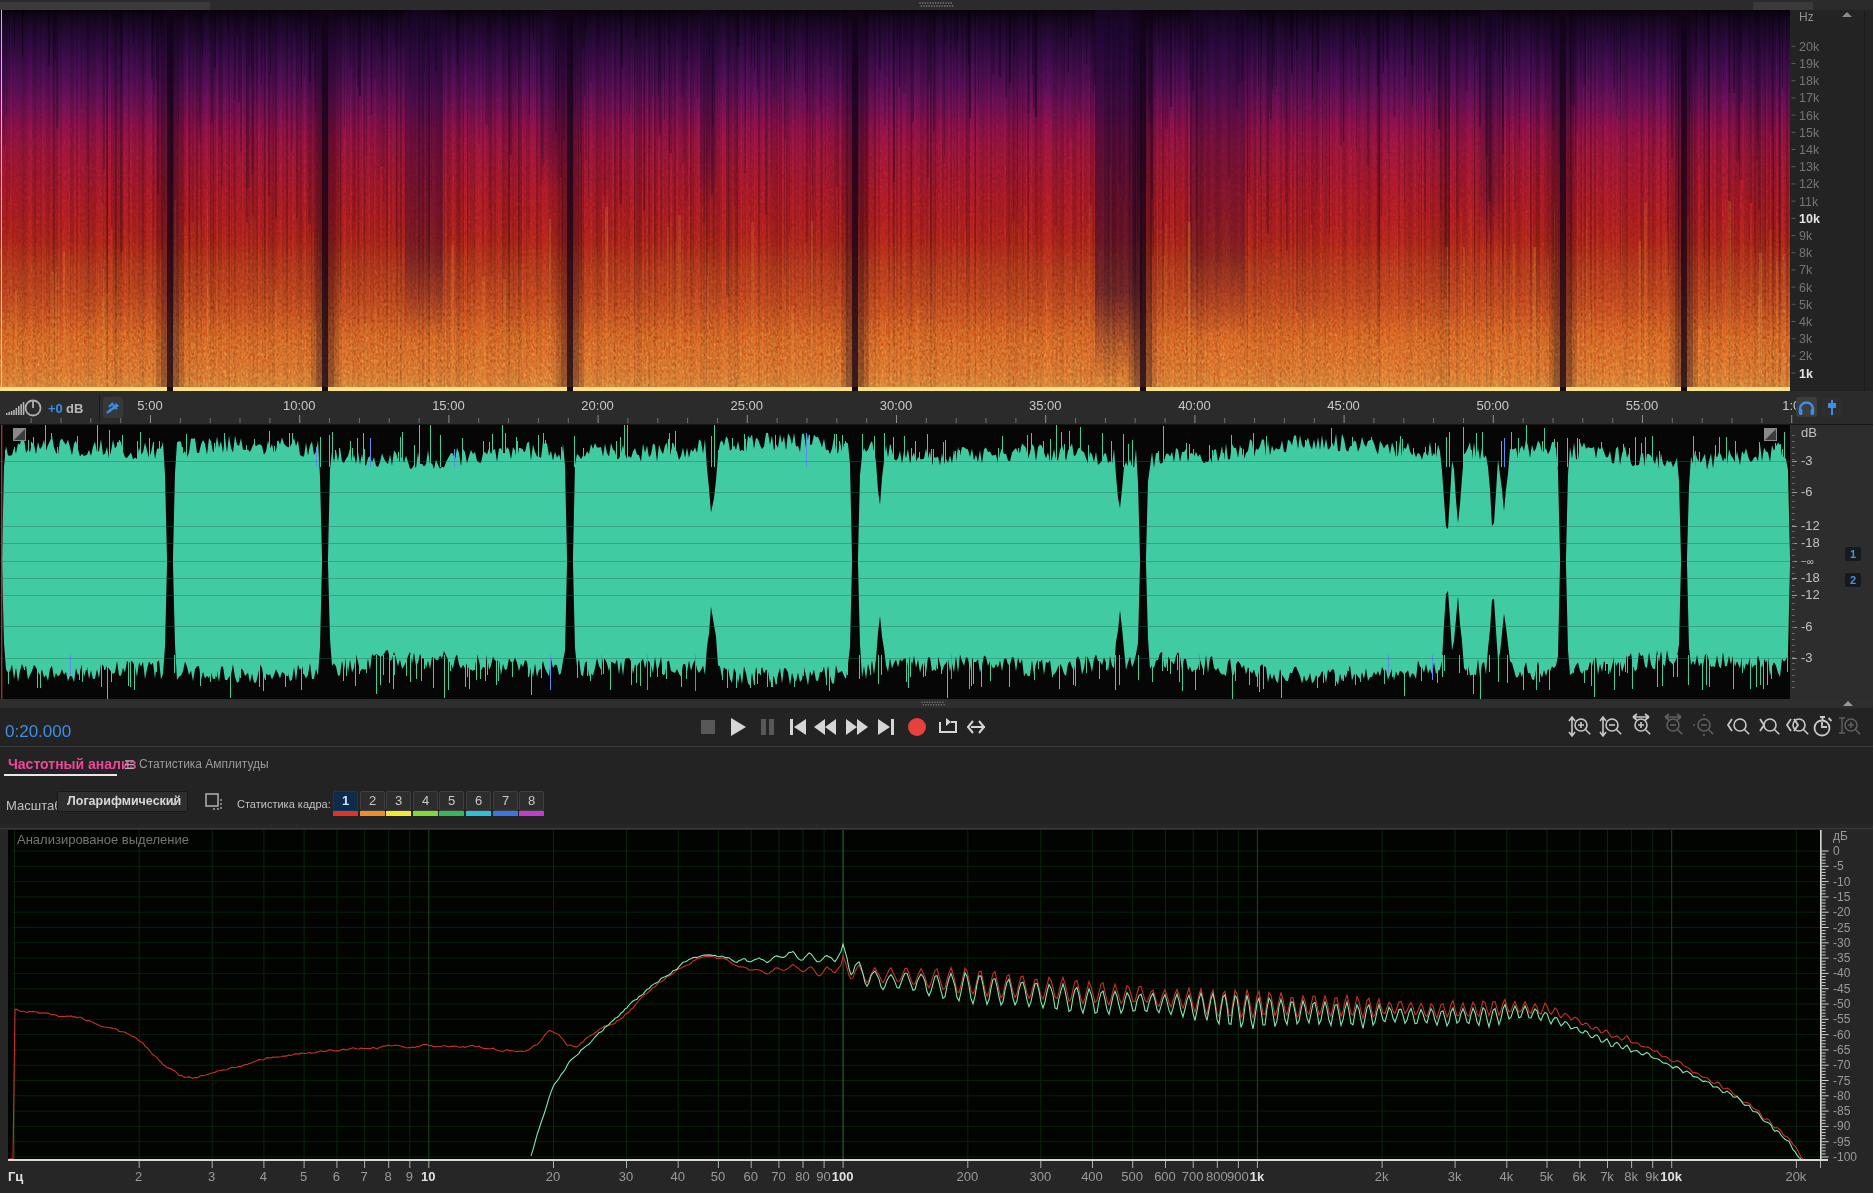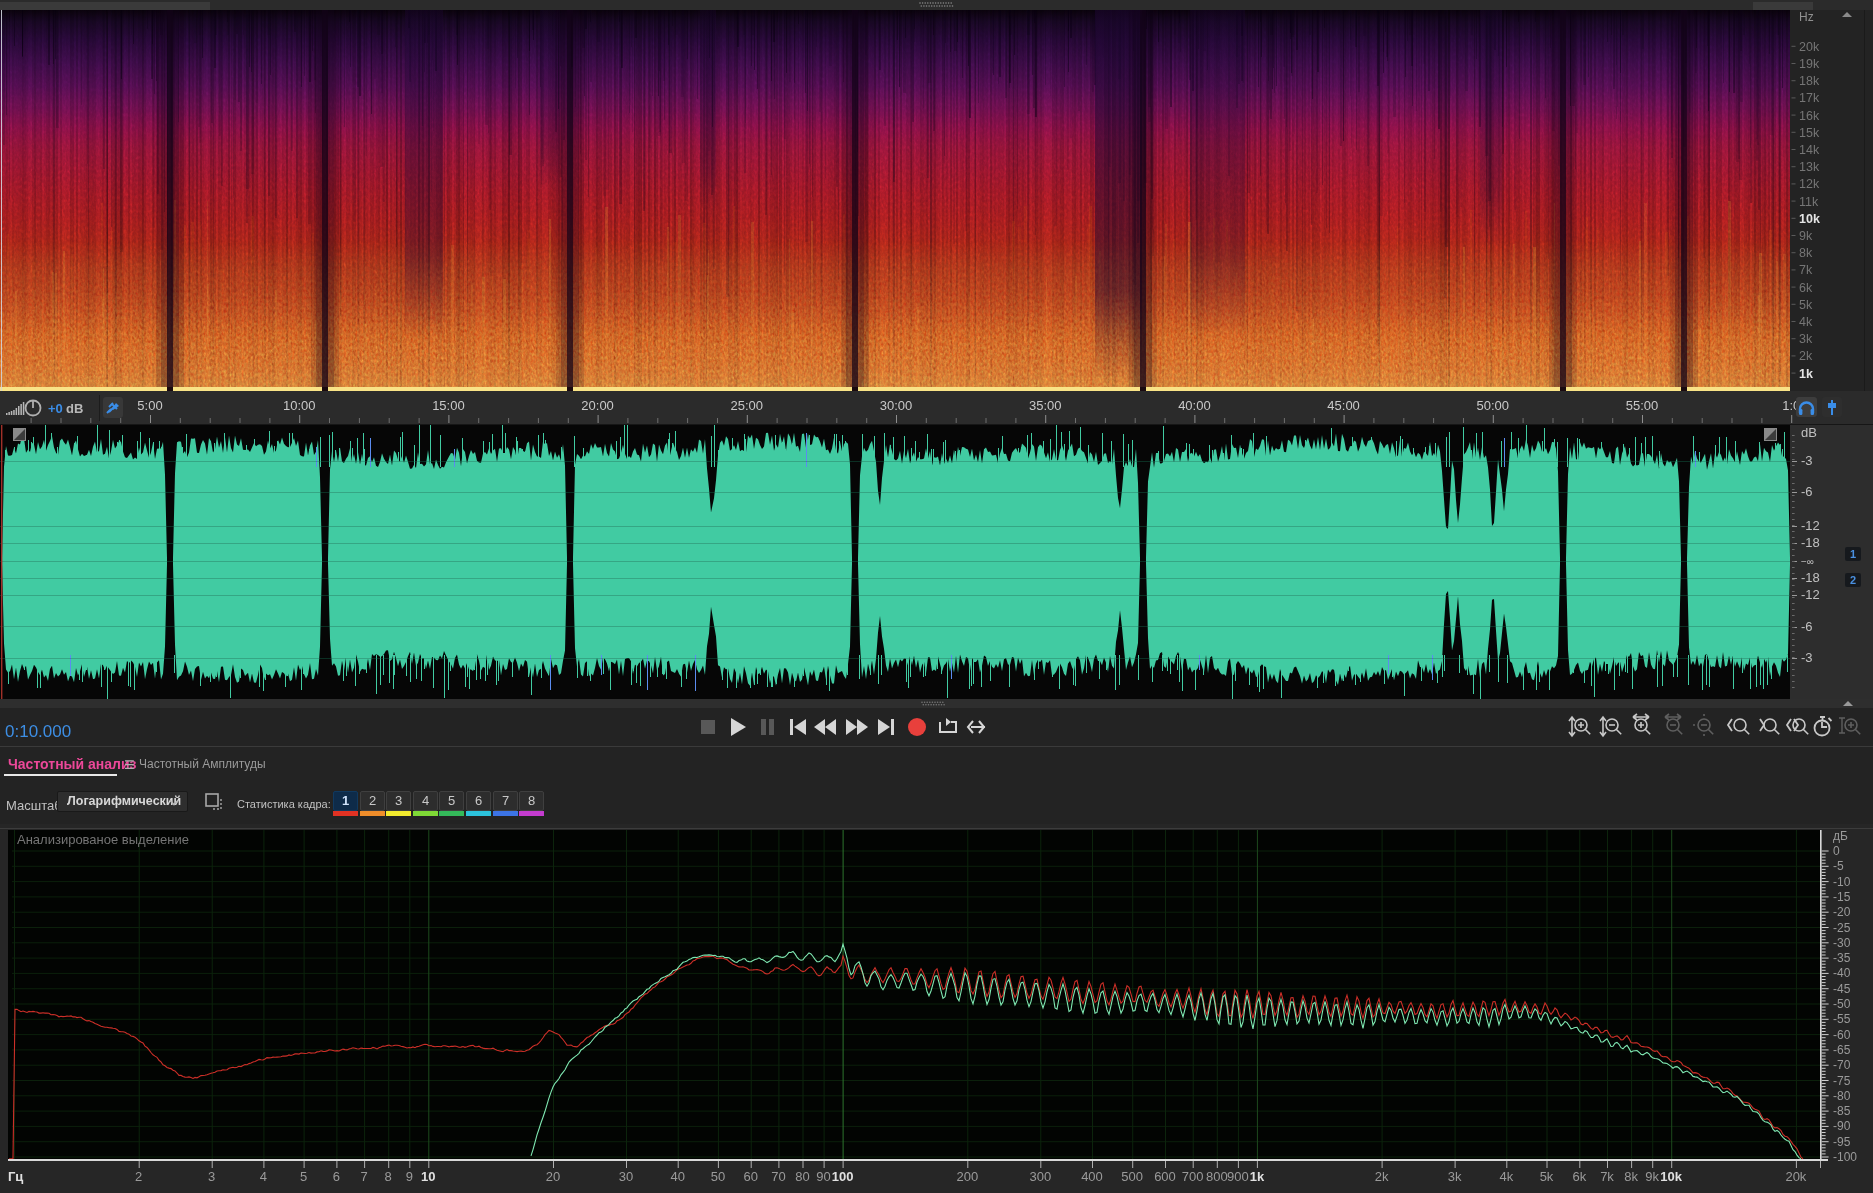--- a/index.html
+++ b/index.html
@@ -2287,21 +2287,21 @@
     <circle cx="935.0" cy="2.2" r="0.8" fill="#777"></circle>
     <circle cx="936.3" cy="4.8" r="0.8" fill="#777"></circle>
     <circle cx="937.6" cy="2.2" r="0.8" fill="#777"></circle>
     <circle cx="938.9" cy="4.8" r="0.8" fill="#777"></circle>
     <circle cx="940.2" cy="2.2" r="0.8" fill="#777"></circle>
     <circle cx="941.5" cy="4.8" r="0.8" fill="#777"></circle>
     <circle cx="942.8" cy="2.2" r="0.8" fill="#777"></circle>
     <circle cx="944.0999999999999" cy="4.8" r="0.8" fill="#777"></circle>
   </svg>
 <div style="position:absolute;left:0;top:708px;width:1873px;height:38px;background:#232323;border-bottom:1px solid #3a3a3a"></div>
-<div style="position:absolute;left:5px;top:722px;font-size:17px;color:#3d8ee4">0:10.000</div>
+<div style="position:absolute;left:5px;top:722px;font-size:17px;color:#3d8ee4">0:20.000</div>
 <svg width="1180" height="38" viewBox="700 708 1180 38" style="position:absolute;left:700px;top:708px">
 <rect x="701" y="720" width="14" height="14" fill="#585858"></rect>
 <path d="M731 718 l15 9 -15 9 z" fill="#d6d6d6"></path>
 <rect x="761" y="719" width="5" height="16" fill="#585858"></rect>
     <rect x="769" y="719" width="5" height="16" fill="#585858"></rect>
 <rect x="790" y="719" width="3" height="16" fill="#d6d6d6"></rect>
     <path d="M806 719 v16 l-12 -8 z" fill="#d6d6d6"></path>
 <path d="M836 719 v16 l-11 -8 z M825 719 v16 l-11 -8 z" fill="#d6d6d6"></path>
 <path d="M846 719 v16 l11 -8 z M857 719 v16 l11 -8 z" fill="#d6d6d6"></path>
 <path d="M878 719 v16 l12 -8 z" fill="#d6d6d6"></path>
@@ -2364,21 +2364,21 @@
       <circle cx="1851" cy="725" r="6"></circle>
       <path d="M1855.2 729.2 l5 5"></path>
       <path d="M1848 725 h6 M1851 722 v6"></path>
       <path d="M1842 718 v15 m-3 -15 h6 m-6 15 h6" stroke-width="1.4"></path>
     </g>
 </svg>
 <div style="position:absolute;left:0;top:747px;width:1873px;height:81px;background:#232323"></div>
 <div style="position:absolute;left:8px;top:756px;font-size:14px;font-weight:bold;color:#ec4899;white-space:nowrap">Частотный анализ</div>
 <div style="position:absolute;left:124px;top:758px;font-size:12px;color:#b0b0b0">☰</div>
 <div style="position:absolute;left:4px;top:774px;width:113px;height:2px;background:#e8e8e8"></div>
-<div style="position:absolute;left:139px;top:757px;font-size:12px;color:#9a9a9a;white-space:nowrap">Частотный Амплитуды</div>
+<div style="position:absolute;left:139px;top:757px;font-size:12px;color:#9a9a9a;white-space:nowrap">Статистика Амплитуды</div>
 <div style="position:absolute;left:6px;top:798px;font-size:13px;color:#c0c0c0">Масштаб:</div>
 <div style="position:absolute;left:57px;top:791px;width:131px;height:21px;background:#2e2e2e;border:1px solid #191919;border-radius:2px;font-size:12.5px;font-weight:bold;color:#d8d8d8;line-height:19px;padding-left:9px;box-sizing:border-box;white-space:nowrap;overflow:hidden">Логарифмический</div>
 <svg width="12" height="8" viewBox="0 0 12 8" style="position:absolute;left:168px;top:799px">
     <path d="M2 1.5 l4 4 4 -4" stroke="#b8b8b8" stroke-width="1.6" fill="none"></path>
   </svg>
 <svg width="22" height="22" viewBox="0 0 22 22" style="position:absolute;left:203px;top:791px">
     <rect x="3" y="3" width="12" height="12" fill="none" stroke="#a8a8a8" stroke-width="1.6"></rect>
     <path d="M18 8 v10 h-10" fill="none" stroke="#a8a8a8" stroke-width="1.4" stroke-dasharray="2 2"></path>
   </svg>
 <div style="position:absolute;left:237px;top:798px;font-size:11px;color:#c0c0c0;white-space:nowrap">Статистика кадра:</div>

